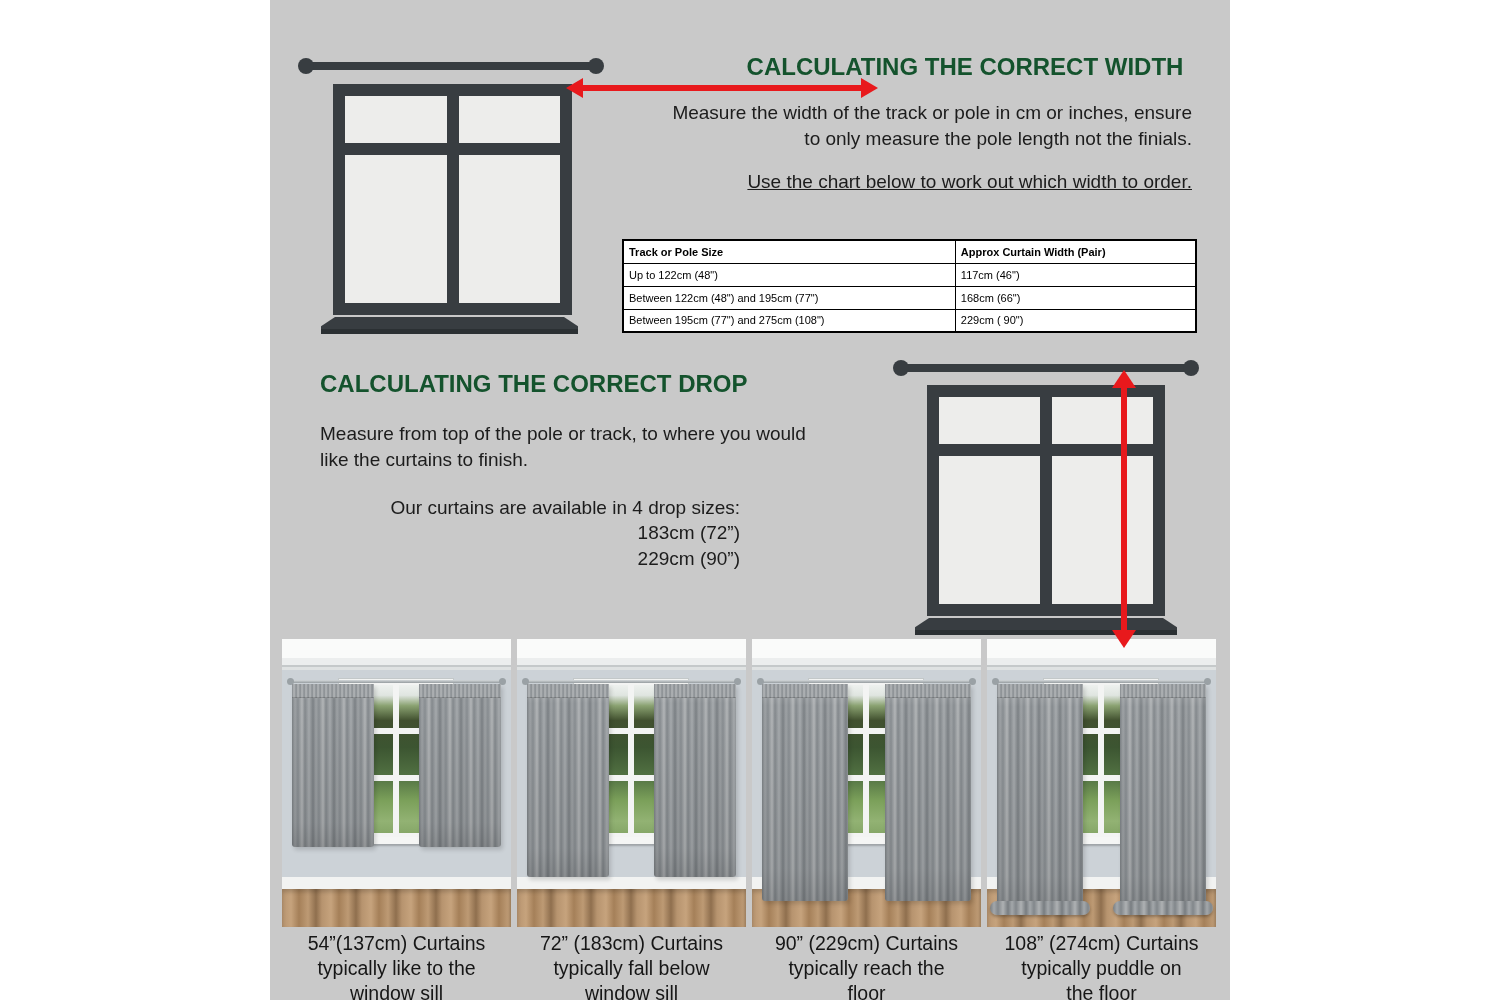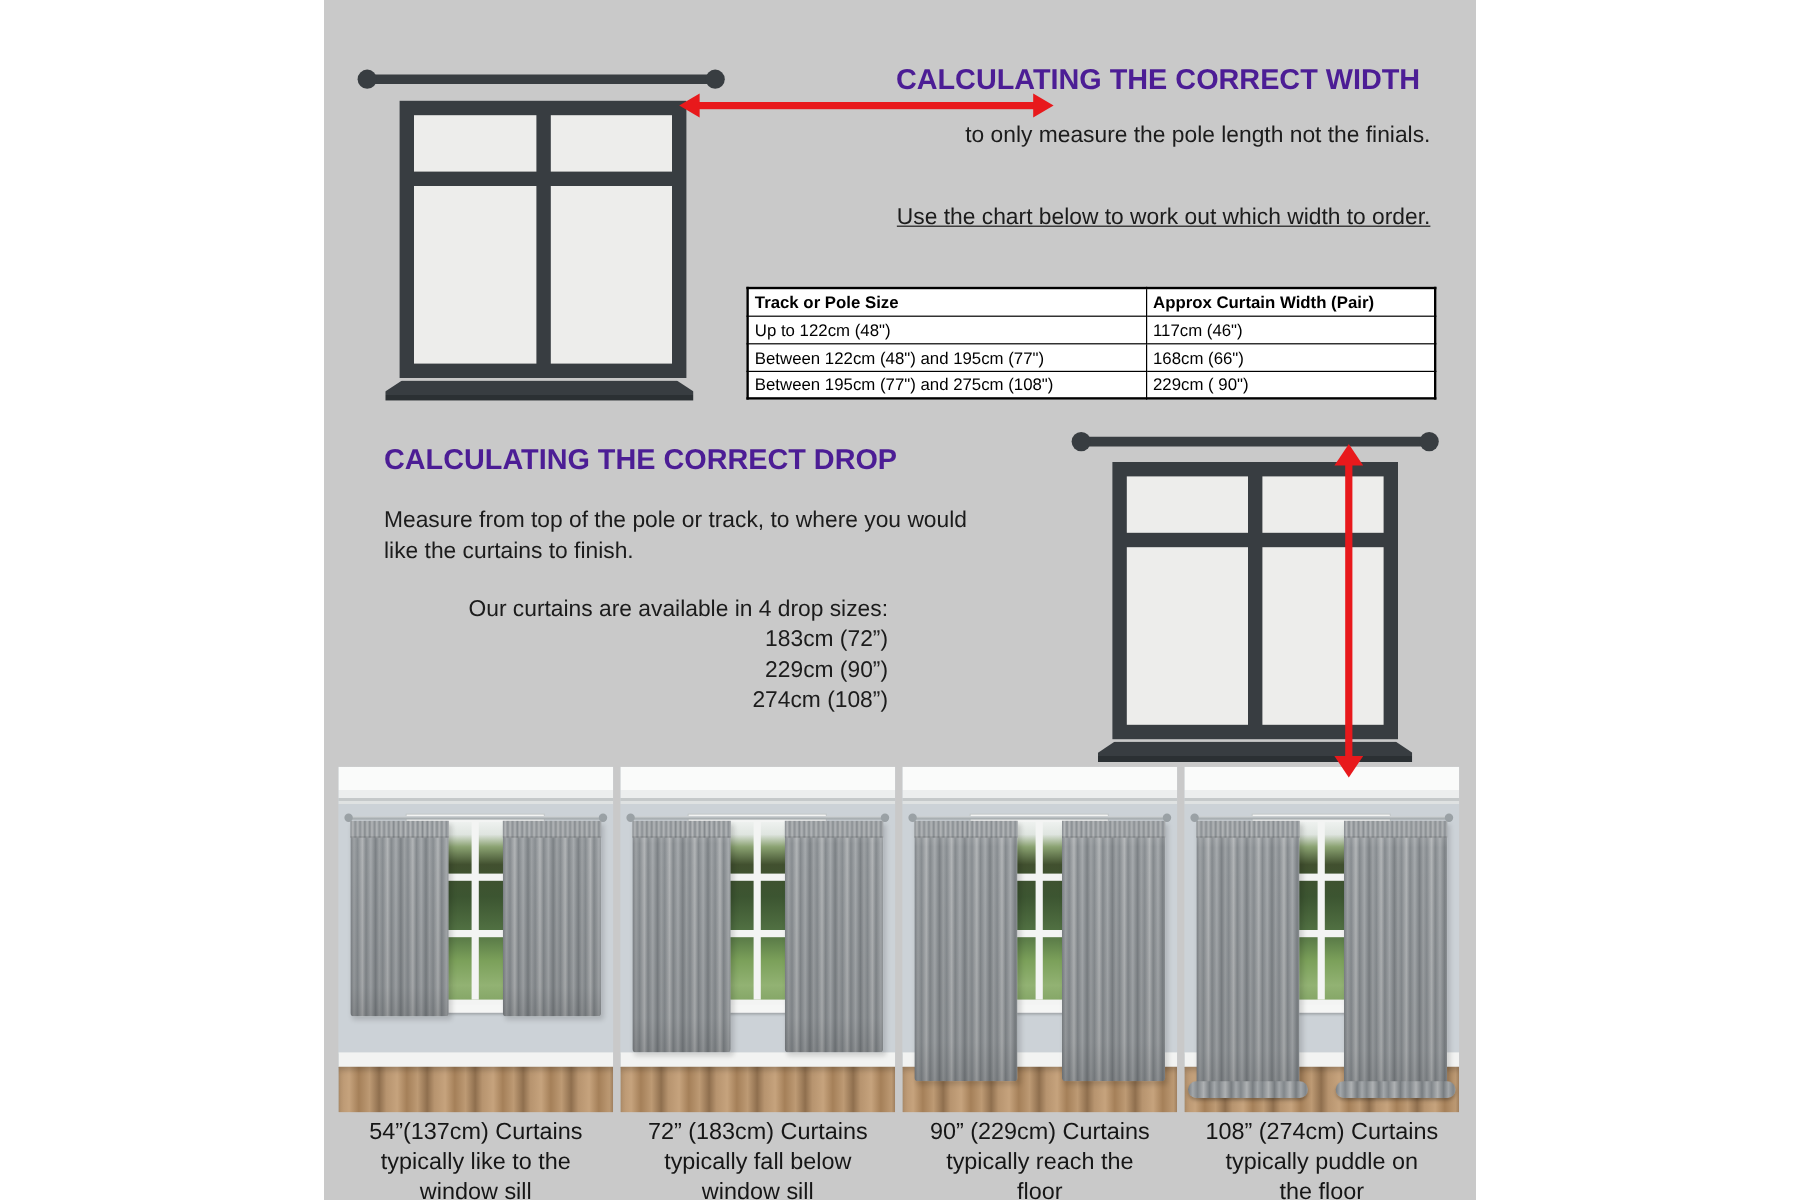--- a/index.html
+++ b/index.html
@@ -30,28 +30,28 @@
   .arrow-v { position:absolute; left:842px; top:370px; width:24px; height:278px; z-index:5; }
   .arrow-v .ln { position:absolute; top:13px; bottom:13px; left:9px; width:6px; background:#e8191c; }
   .arrow-v .ht { position:absolute; top:0; left:0; width:0; height:0;
                  border-left:12px solid transparent; border-right:12px solid transparent;
                  border-bottom:18px solid #e8191c; }
   .arrow-v .hb { position:absolute; bottom:0; left:0; width:0; height:0;
                  border-left:12px solid transparent; border-right:12px solid transparent;
                  border-top:18px solid #e8191c; }
 
   
-  .h1 { position:absolute; font-size:24px; font-weight:bold; color:#4c1d95; white-space:nowrap; }
+  .h1 { position:absolute; font-size:24px; font-weight:bold; color:#14532d; white-space:nowrap; }
   .body-txt { position:absolute; font-size:19px; color:#1c1c1c; line-height:26px; }
   .right-al { text-align:right; }
 
   
   .size-table { position:absolute; left:352px; top:239px; width:575px;
                 border-collapse:collapse; background:#ffffff; border:2px solid #000; }
-  .size-table th, .size-table td { border:1px solid #000; font-size:14px; color:#000;
+  .size-table th, .size-table td { border:1px solid #000; font-size:11px; color:#000;
                 padding:1px 5px; height:23px; text-align:left; white-space:nowrap; }
   .size-table th { font-weight:bold; }
   .size-table .c1 { width:58%; }
 
   
   .panels { position:absolute; left:12px; top:639px; width:940px; display:flex; gap:6px; }
   .panel { width:229px; }
   .scene { position:relative; width:229px; height:288px; background:#ccd2d7; overflow:hidden; }
   .ceiling { position:absolute; left:0; right:0; top:0; height:31px;
              background:linear-gradient(180deg,#fafbfa 0 62%, #eceeee 62% 84%, #c5c9ca 84% 91%, #dfe2e2 91% 100%); }
@@ -116,20 +116,21 @@
       <div class="dsill" style="left:51px; top:317px; width:257px;"></div>
       <div class="arrow-h">
         <div class="ln"></div>
         <div class="hl"></div>
         <div class="hr"></div>
       </div>
     </div>
 
     <div class="h1" style="left:400px; top:53px; width:590px; text-align:center;">CALCULATING THE CORRECT WIDTH</div>
     <div class="body-txt right-al" style="left:350px; top:100px; width:572px;">
+      <div>Measure the width of the track or pole in cm or inches, ensure</div>
       <div>to only measure the pole length not the finials.</div>
     </div>
     <div class="body-txt right-al" style="left:350px; top:169px; width:572px;text-decoration:underline;">Use the chart below to work out which width to order.</div>
 
     <table class="size-table">
       <thead>
         <tr>
           <th class="c1">Track or Pole Size</th>
           <th>Approx Curtain Width (Pair)</th>
         </tr>
@@ -152,21 +153,20 @@
 
     <div class="h1" style="left:50px; top:370px;">CALCULATING THE CORRECT DROP</div>
     <div class="body-txt" style="left:50px; top:421px; width:560px;">
       <div>Measure from top of the pole or track, to where you would</div>
       <div>like the curtains to finish.</div>
     </div>
     <div class="body-txt" style="left:50px; top:495px; width:420px; line-height:25.3px;text-align:right;">
       <div>Our curtains are available in 4 drop sizes:</div>
       <div>183cm (72”)</div>
       <div>229cm (90”)</div>
-      <div>274cm (108”)</div>
     </div>
 
     <div>
       <div class="dpole" style="left:630px; top:364px; width:292px;"></div>
       <div class="finial" style="left:623px; top:360px;"></div>
       <div class="finial" style="left:913px; top:360px;"></div>
       <div class="dwin" style="left:657px; top:385px; width:238px; height:231px;">
         <div class="pane"></div>
         <div class="pane"></div>
         <div class="pane"></div>

